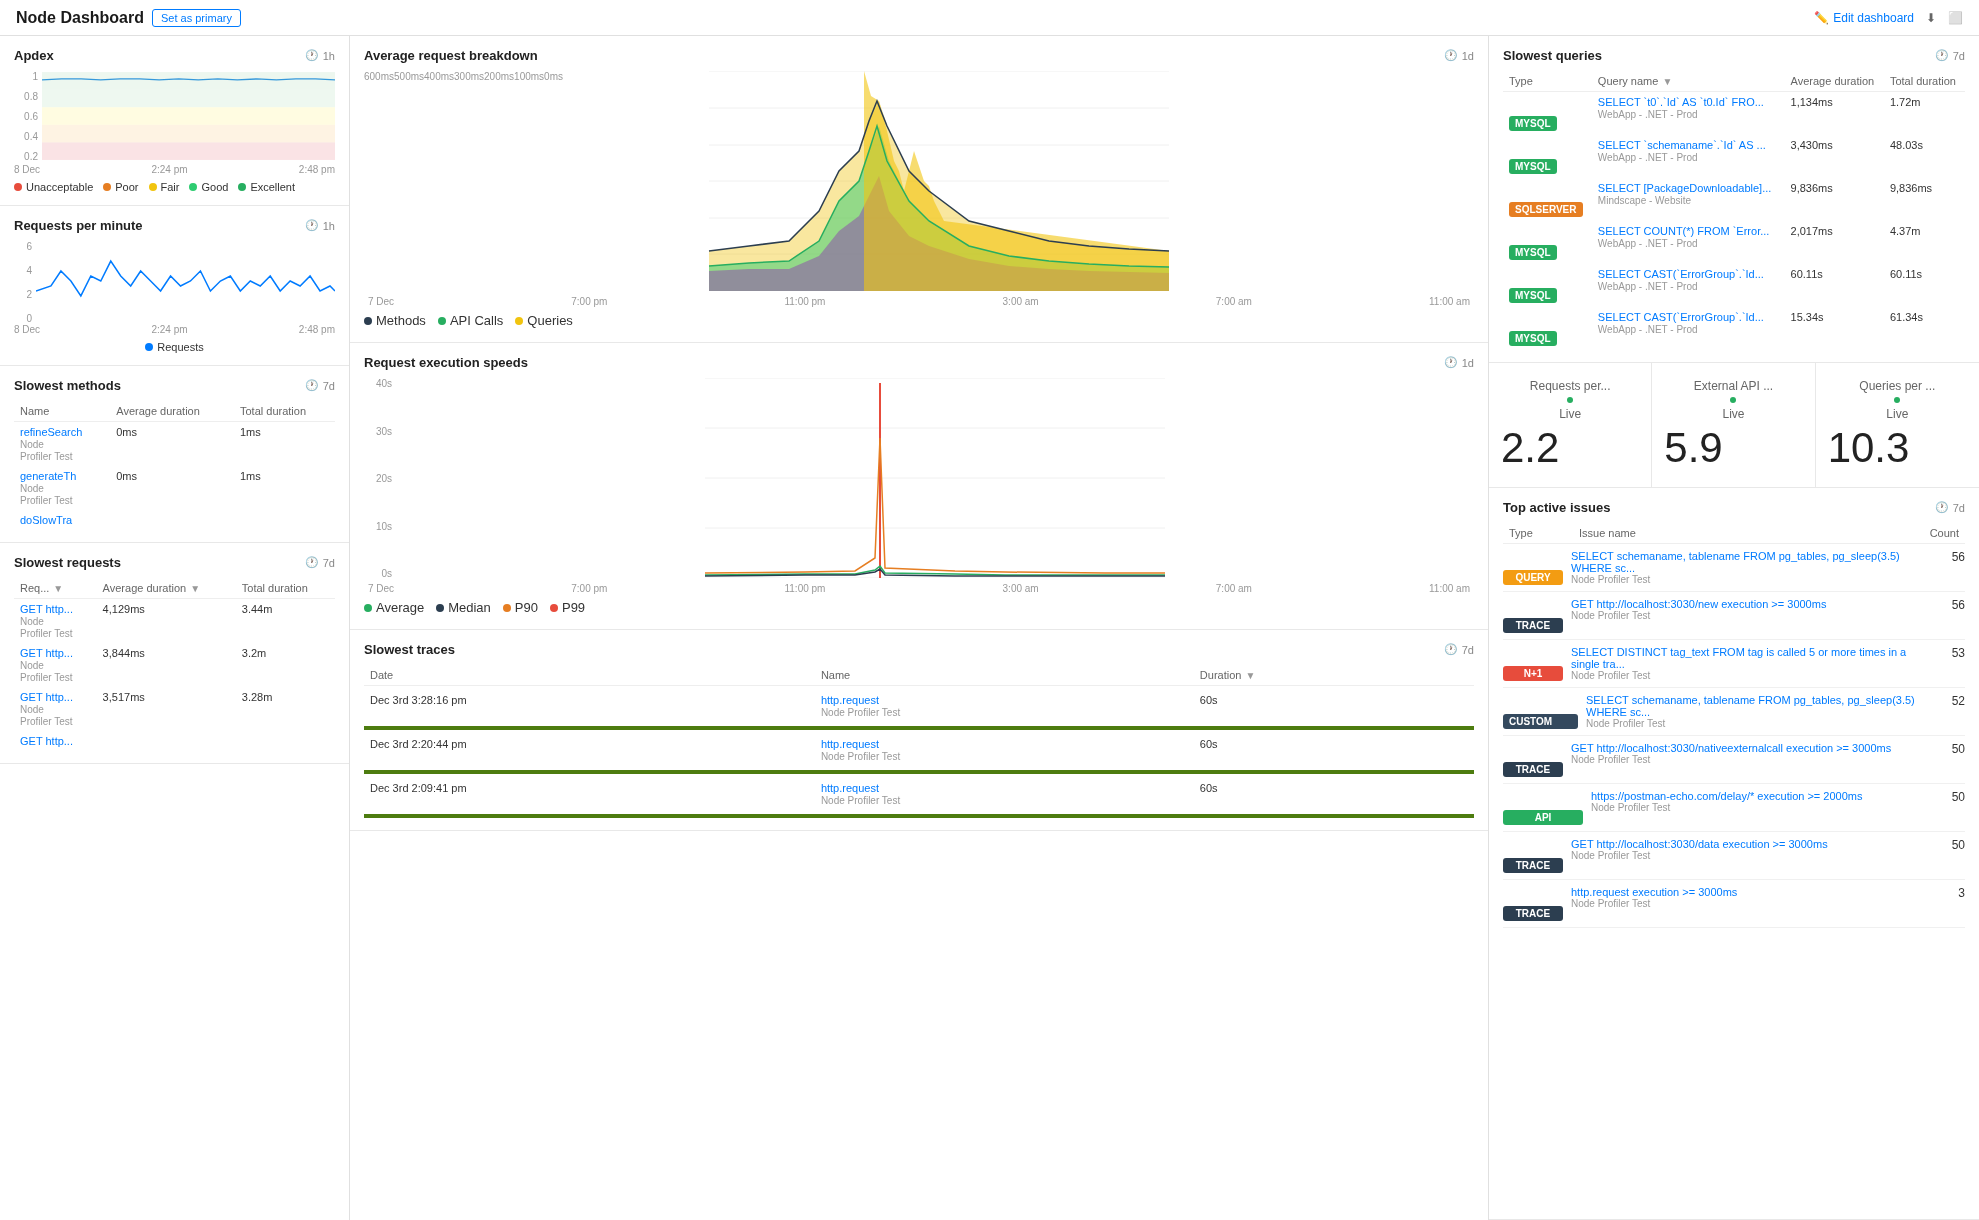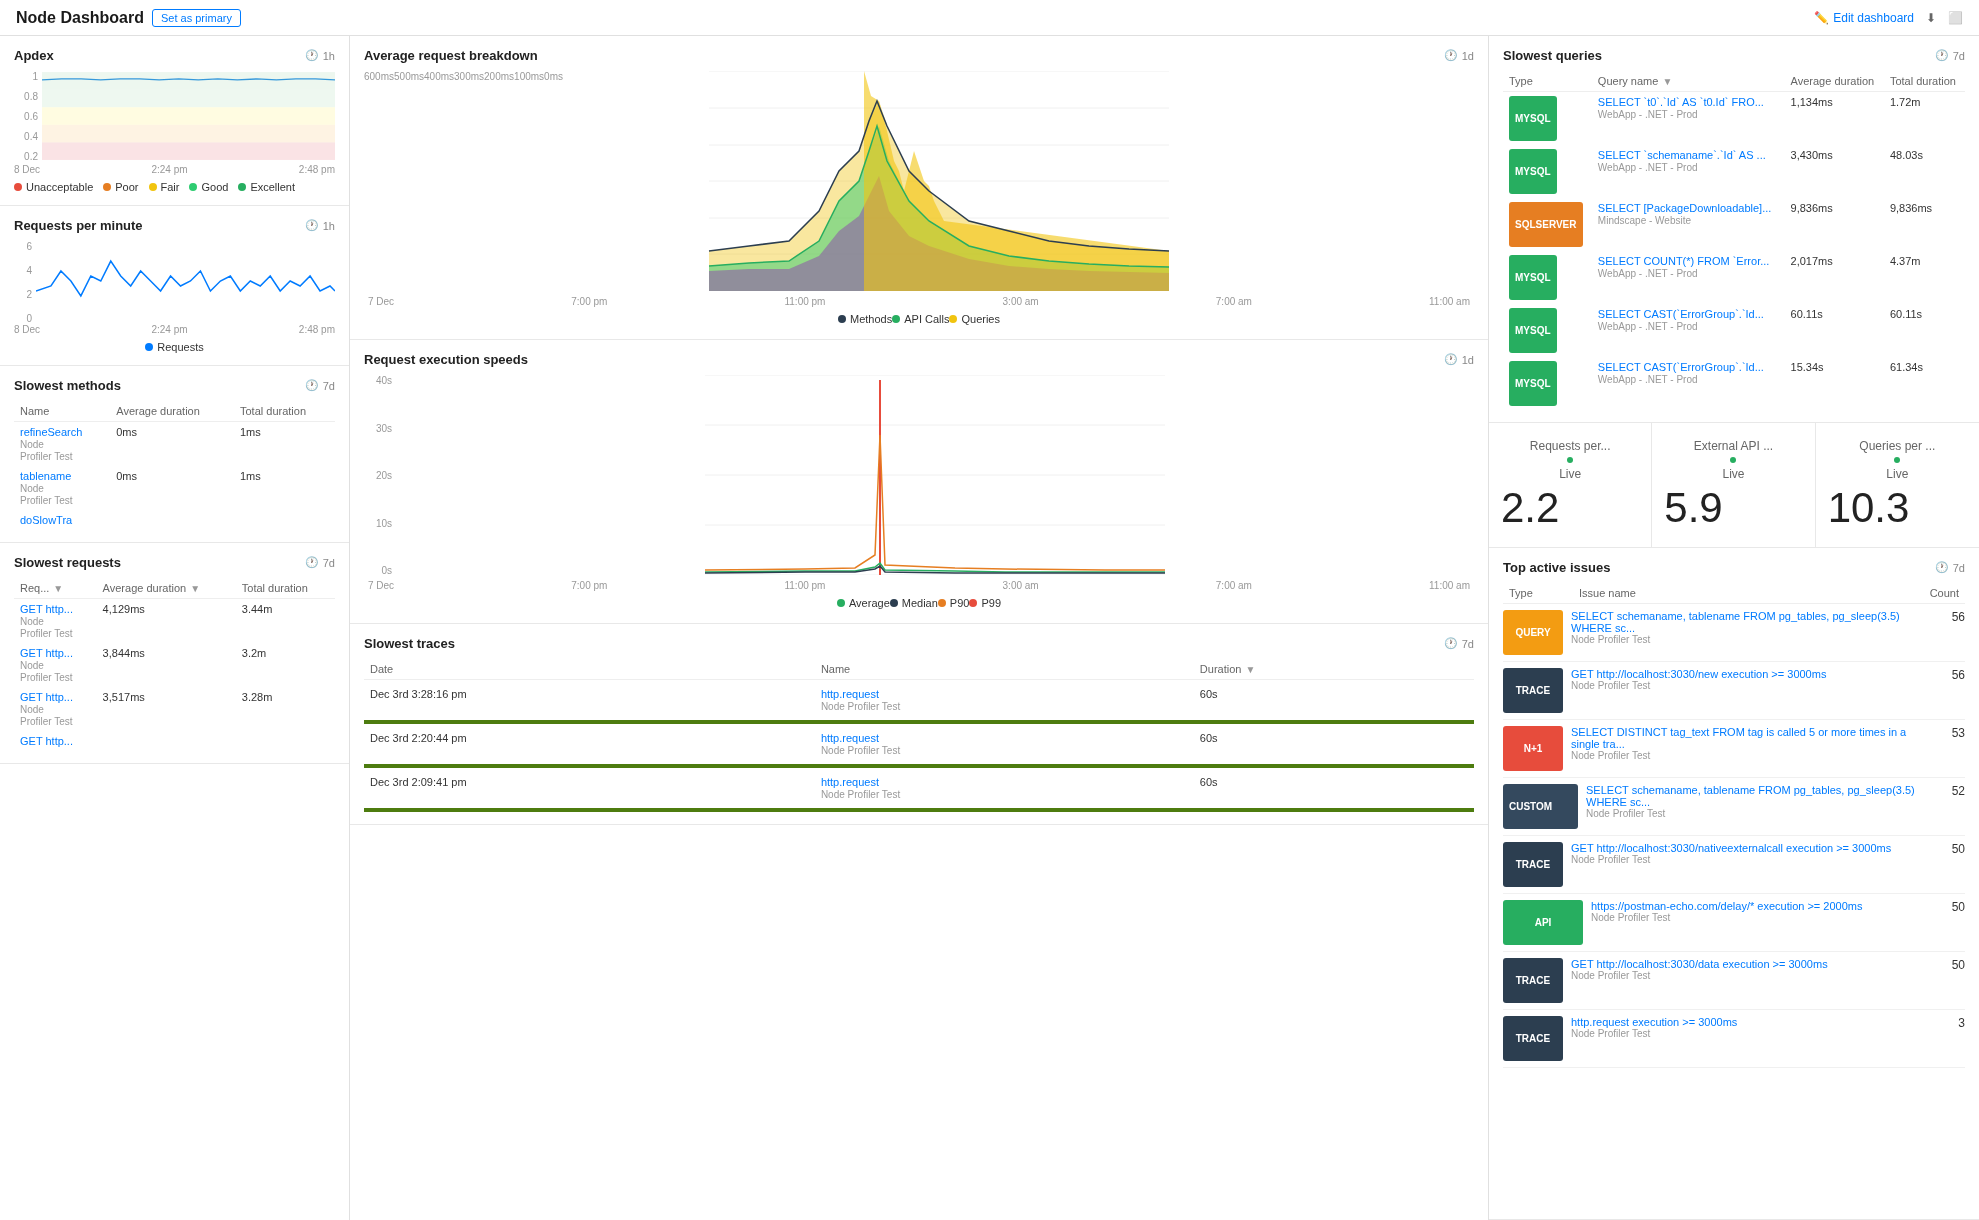--- a/index.html
+++ b/index.html
@@ -34,37 +34,37 @@
     .legend-dot { width: 8px; height: 8px; border-radius: 50%; display: inline-block; }
 
     
     .data-table { width: 100%; border-collapse: collapse; }
     .data-table th { font-size: 11px; color: #666; font-weight: 500; padding: 4px 6px; text-align: left; border-bottom: 1px solid #eee; }
     .data-table td { font-size: 11px; padding: 4px 6px; vertical-align: top; }
     .link-blue { color: #007bff; cursor: pointer; }
     .sub-text { font-size: 10px; color: #999; }
 
     
-    .badge { display: inline-block; padding: 17px 6px; border-radius: 3px; font-size: 10px; font-weight: 600; color: #fff; white-space: nowrap; }
+    .badge { display: inline-block; padding: 2px 6px; border-radius: 3px; font-size: 10px; font-weight: 600; color: #fff; white-space: nowrap; margin-top: 20px; }
     .badge-mysql { background: #27ae60; }
     .badge-sqlserver { background: #e67e22; }
     .badge-query { background: #f39c12; }
     .badge-trace { background: #2c3e50; }
     .badge-n1 { background: #e74c3c; }
     .badge-custom { background: #34495e; }
     .badge-api { background: #27ae60; }
 
     
     .big-numbers { display: grid; grid-template-columns: 1fr 1fr 1fr; border-bottom: 1px solid #e8e8e8; }
     .big-num-panel { padding: 16px 12px; border-right: 1px solid #e8e8e8; }
     .big-num-panel:last-child { border-right: none; }
     .big-num-title { font-size: 12px; color: #666; margin-bottom: 4px; display: flex; align-items: center; gap: 4px; flex-direction: column; }
     .big-num-value { font-size: 42px; font-weight: 300; color: #222; line-height: 1.1; }
     .chart-x-labels { display: flex; justify-content: space-between; font-size: 10px; color: #999; padding: 0 4px; margin-top: 2px; }
-    .chart-legend { display: flex; justify-content: center; font-size: 11px; padding: 6px 0; }
+    .chart-legend { display: flex; gap: 12px; font-size: 13px; padding: 6px 0; }
 
     
     ::-webkit-scrollbar { width: 4px; }
     ::-webkit-scrollbar-track { background: #f1f1f1; }
     ::-webkit-scrollbar-thumb { background: #ccc; border-radius: 2px; }
 
     .sort-icon { font-size: 10px; color: #999; }
     .live-dot { width: 6px; height: 6px; border-radius: 50%; background: #27ae60; display: inline-block; }
 
     .trace-row td { padding: 8px 6px; border-bottom: 4px solid #4d7c0f; }
@@ -207,21 +207,21 @@
             <th>Total duration</th>
           </tr>
         </thead>
         <tbody>
           <tr>
             <td><span class="link-blue">refineSearch</span><br><span class="sub-text">Node<br>Profiler Test</span></td>
             <td>0ms</td>
             <td>1ms</td>
           </tr>
           <tr>
-            <td><span class="link-blue">tablename</span><br><span class="sub-text">Node<br>Profiler Test</span></td>
+            <td><span class="link-blue">generateTh</span><br><span class="sub-text">Node<br>Profiler Test</span></td>
             <td>0ms</td>
             <td>1ms</td>
           </tr>
           <tr>
             <td><span class="link-blue">doSlowTra</span></td>
             <td></td>
             <td></td>
           </tr>
         </tbody>
       </table>

